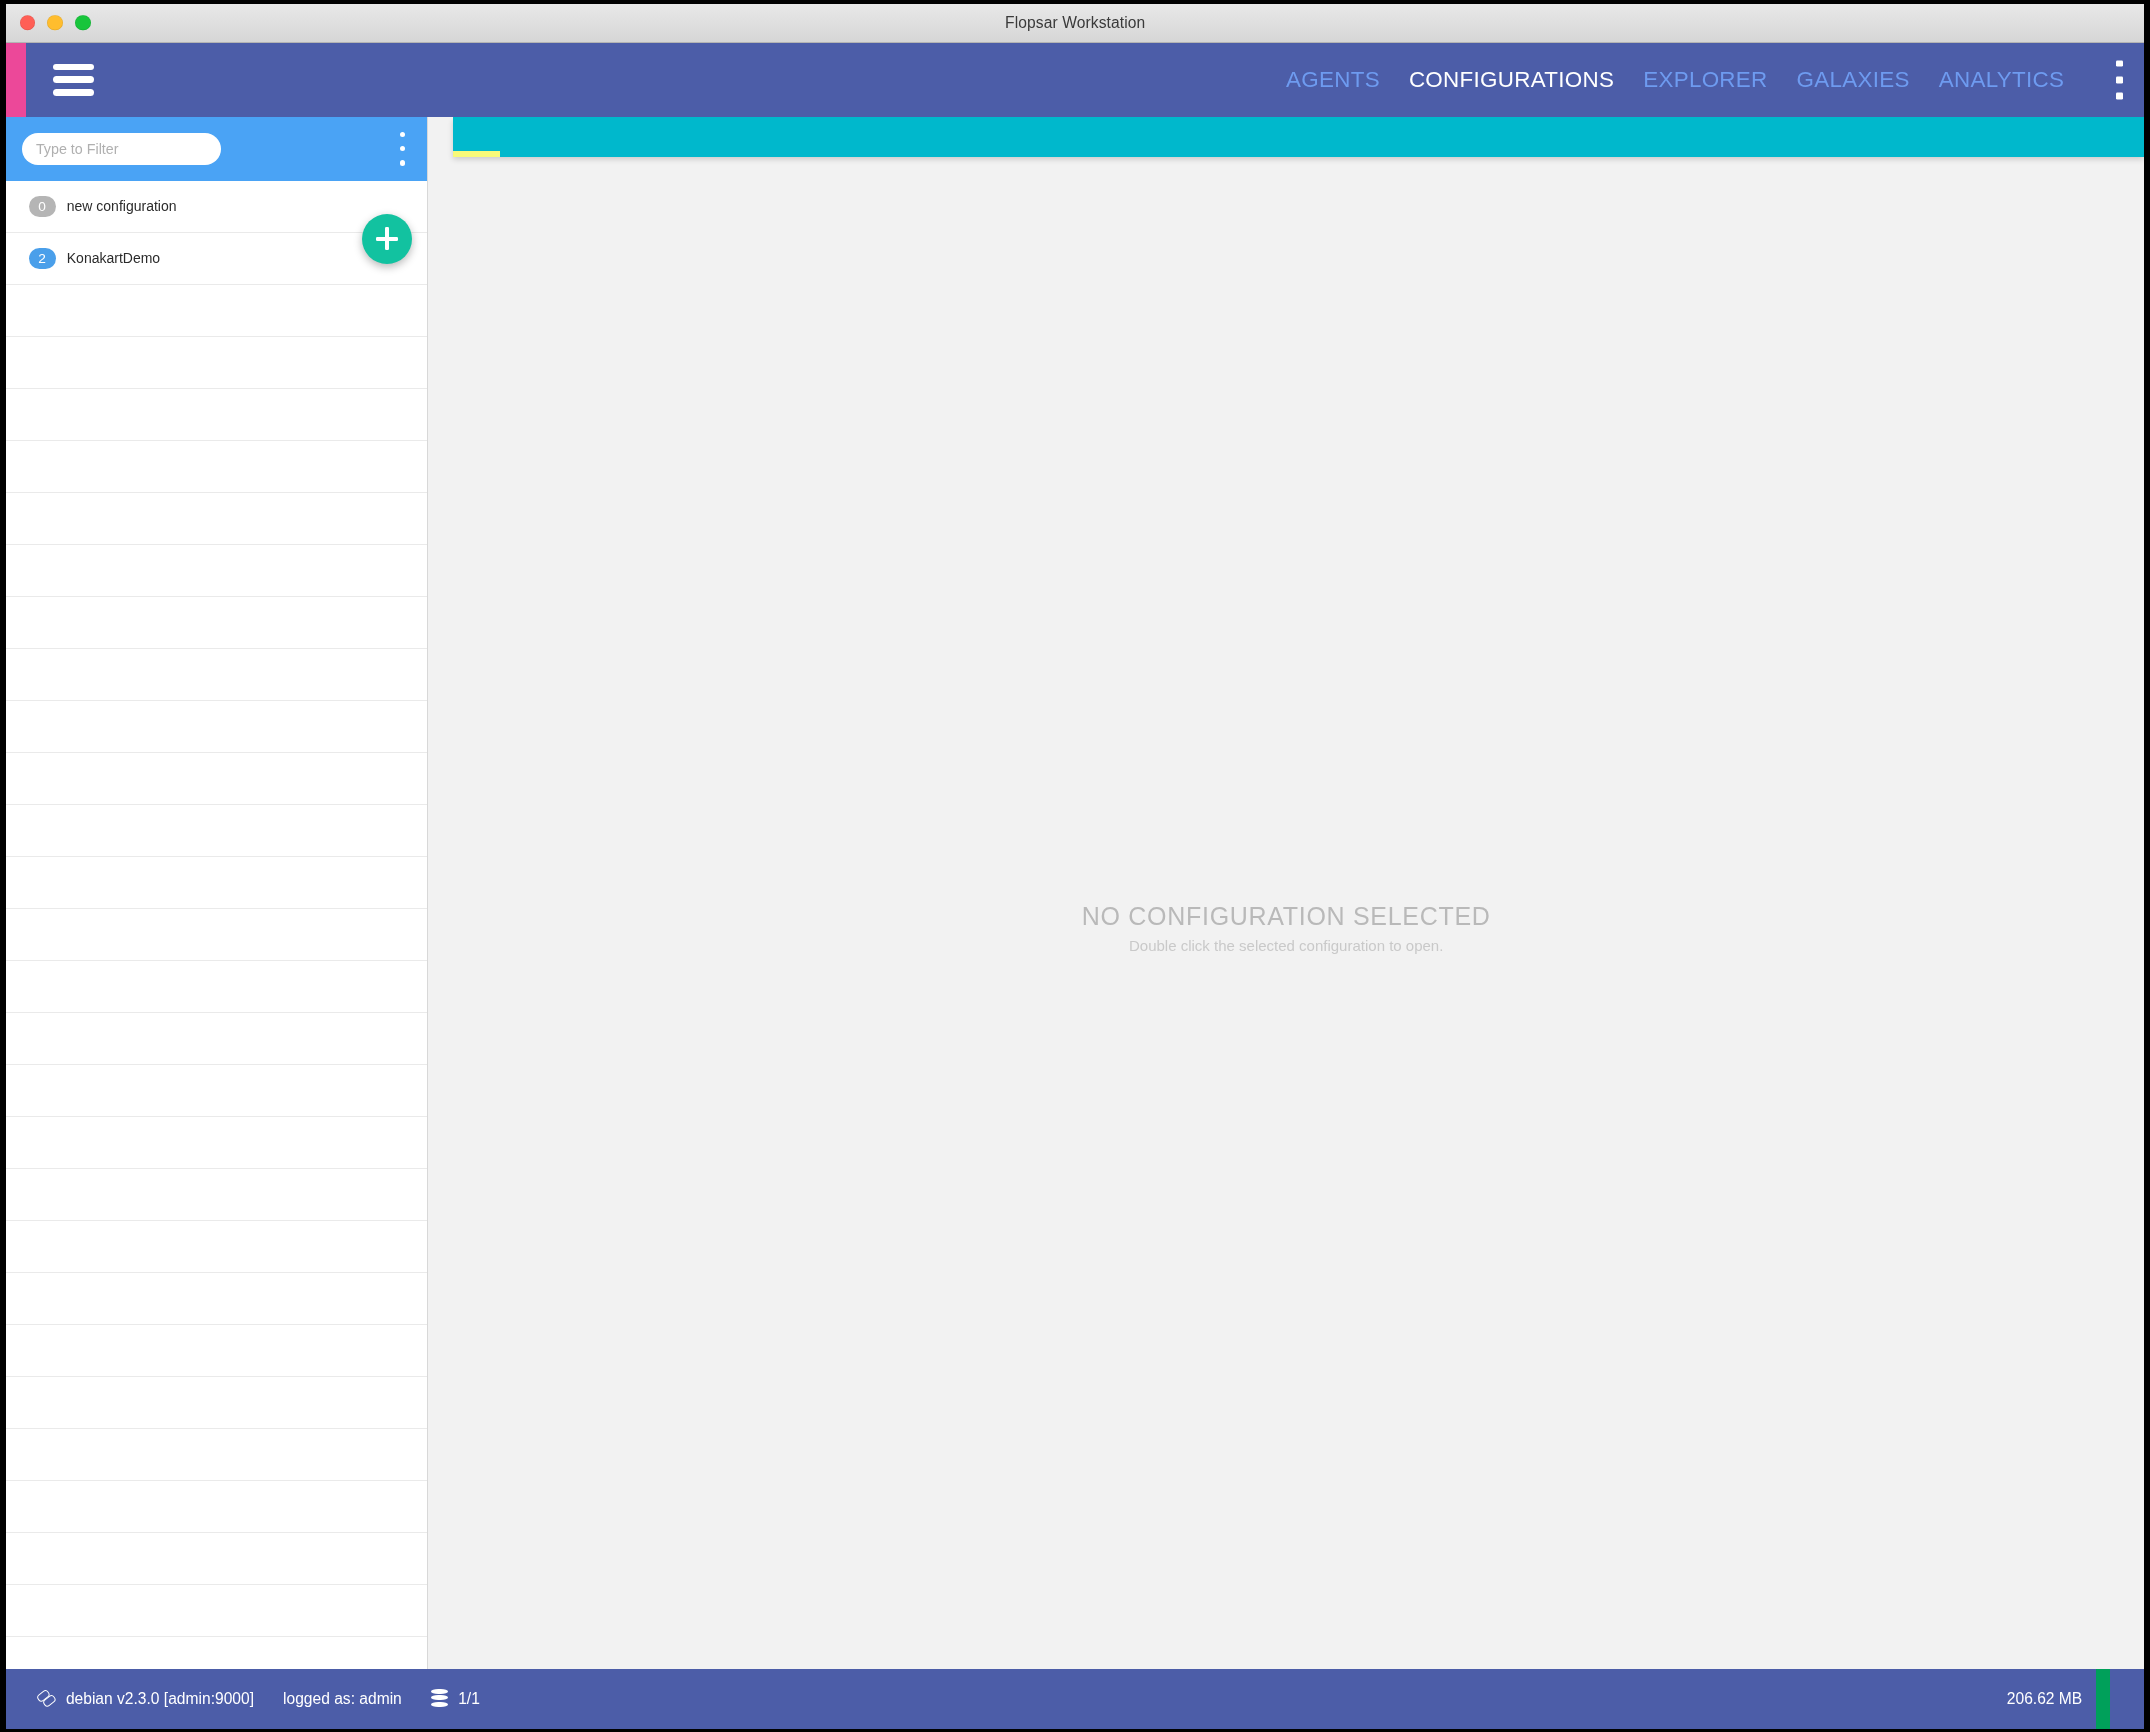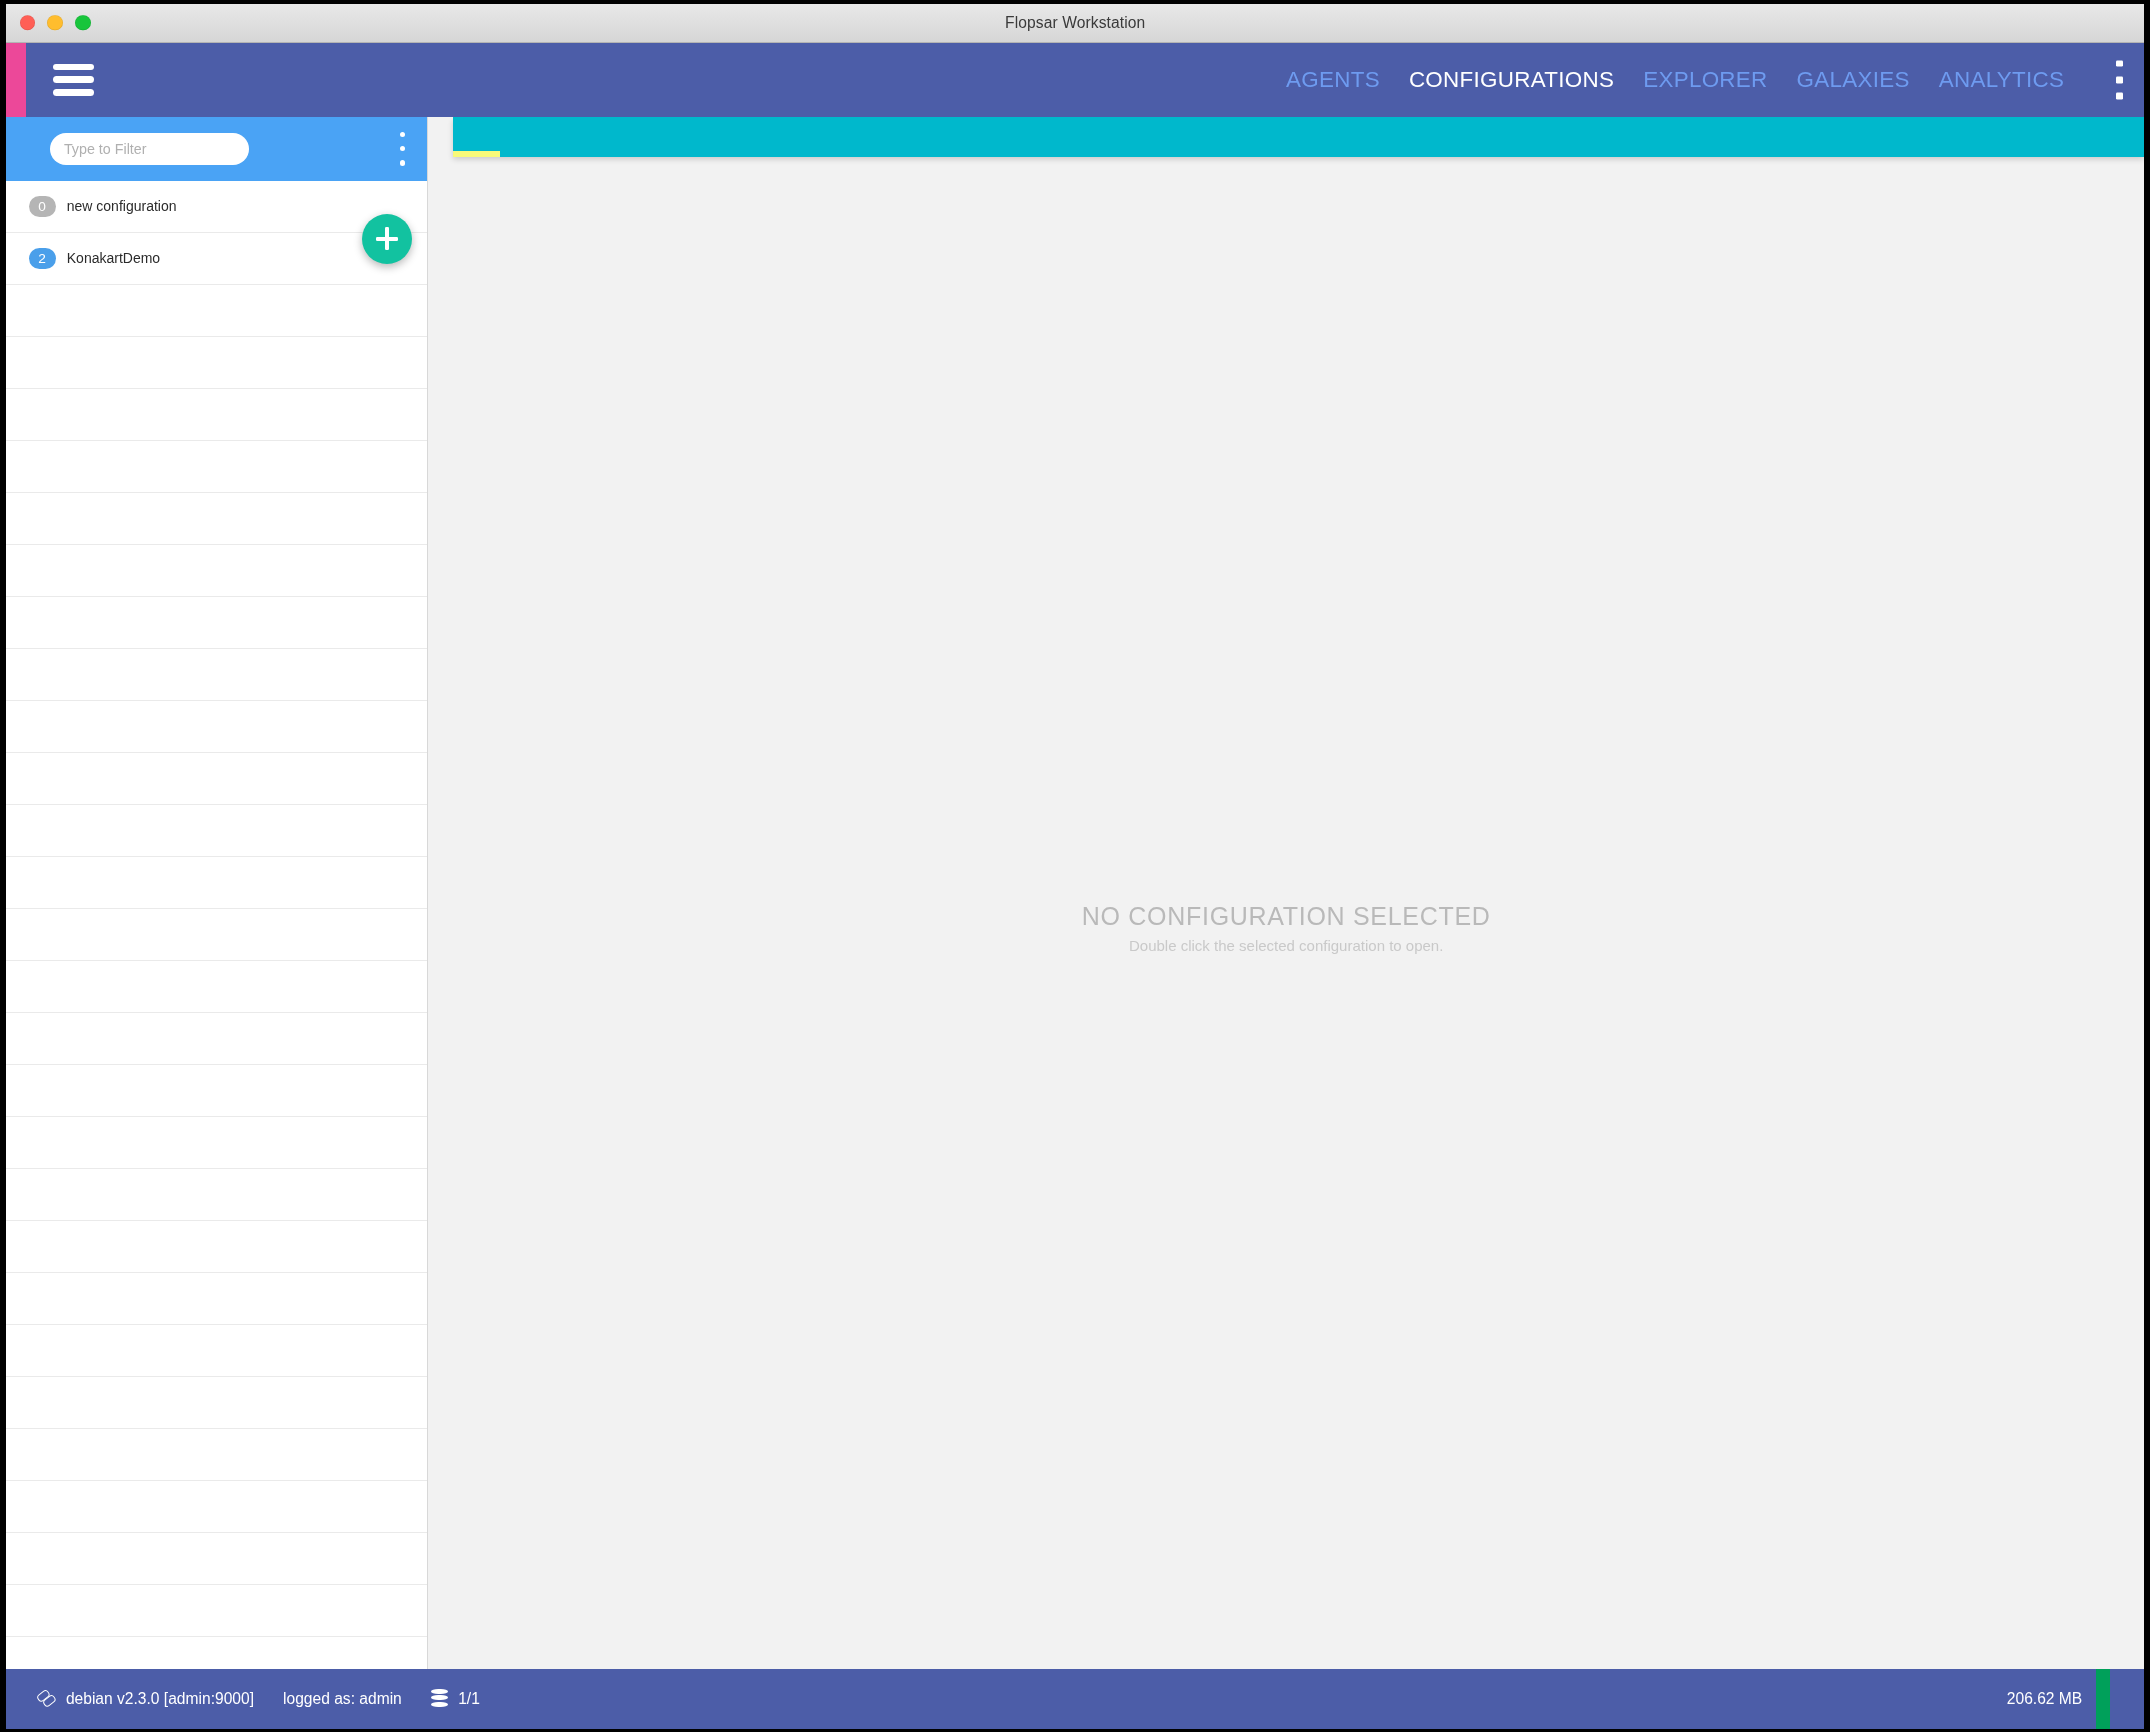--- a/index.html
+++ b/index.html
@@ -148,21 +148,20 @@
     background: #ffffff;
     border-right: 0.6px solid #d8d8d8;
     overflow: hidden;
   }
   .filterbar {
     position: relative;
     height: 64px;
     background: #4aa3f5;
     display: flex;
     align-items: center;
-    padding-left: 28px;
   }
   .filter-input {
     margin-left: 16px;
     width: 199px;
     height: 32px;
     border-radius: 16px;
     border: none;
     outline: none;
     background: #ffffff;
     font-family: "Liberation Sans", sans-serif;

